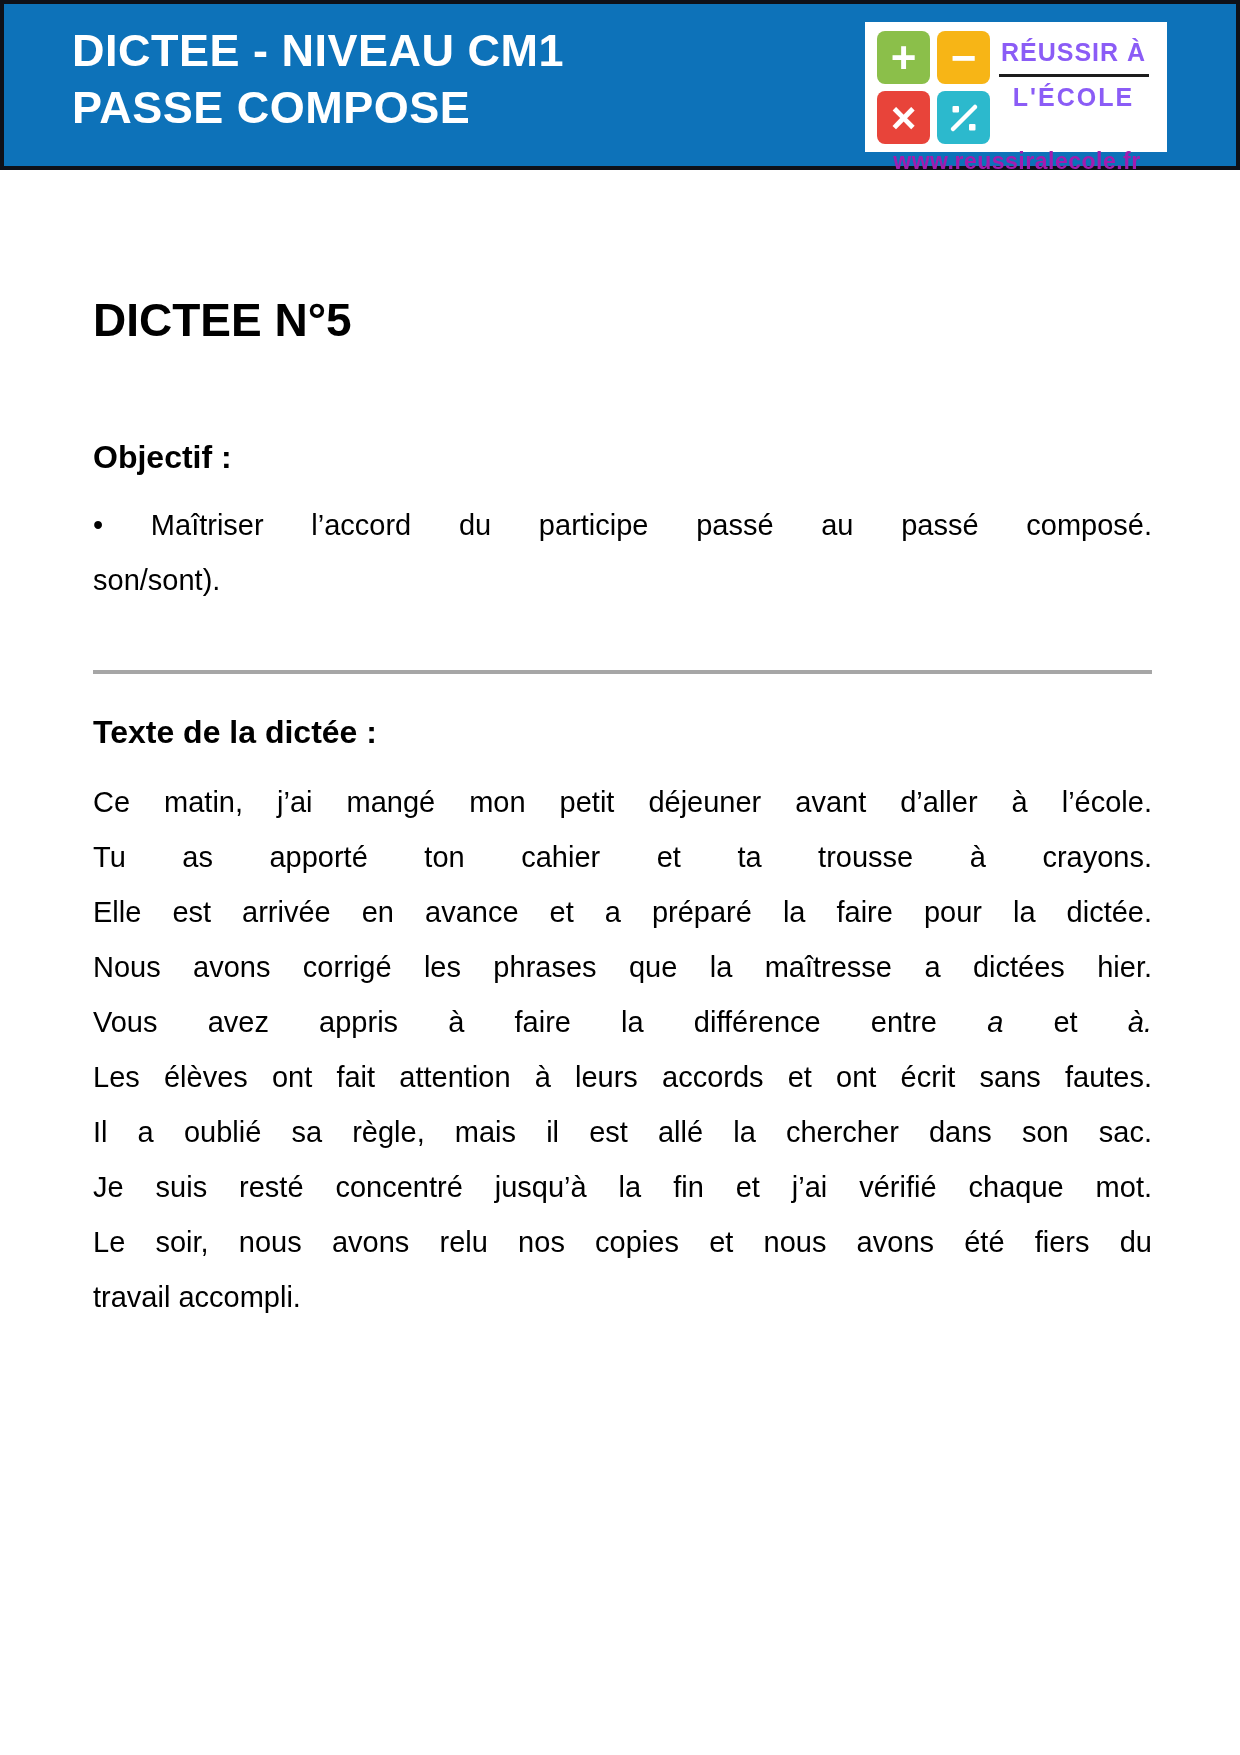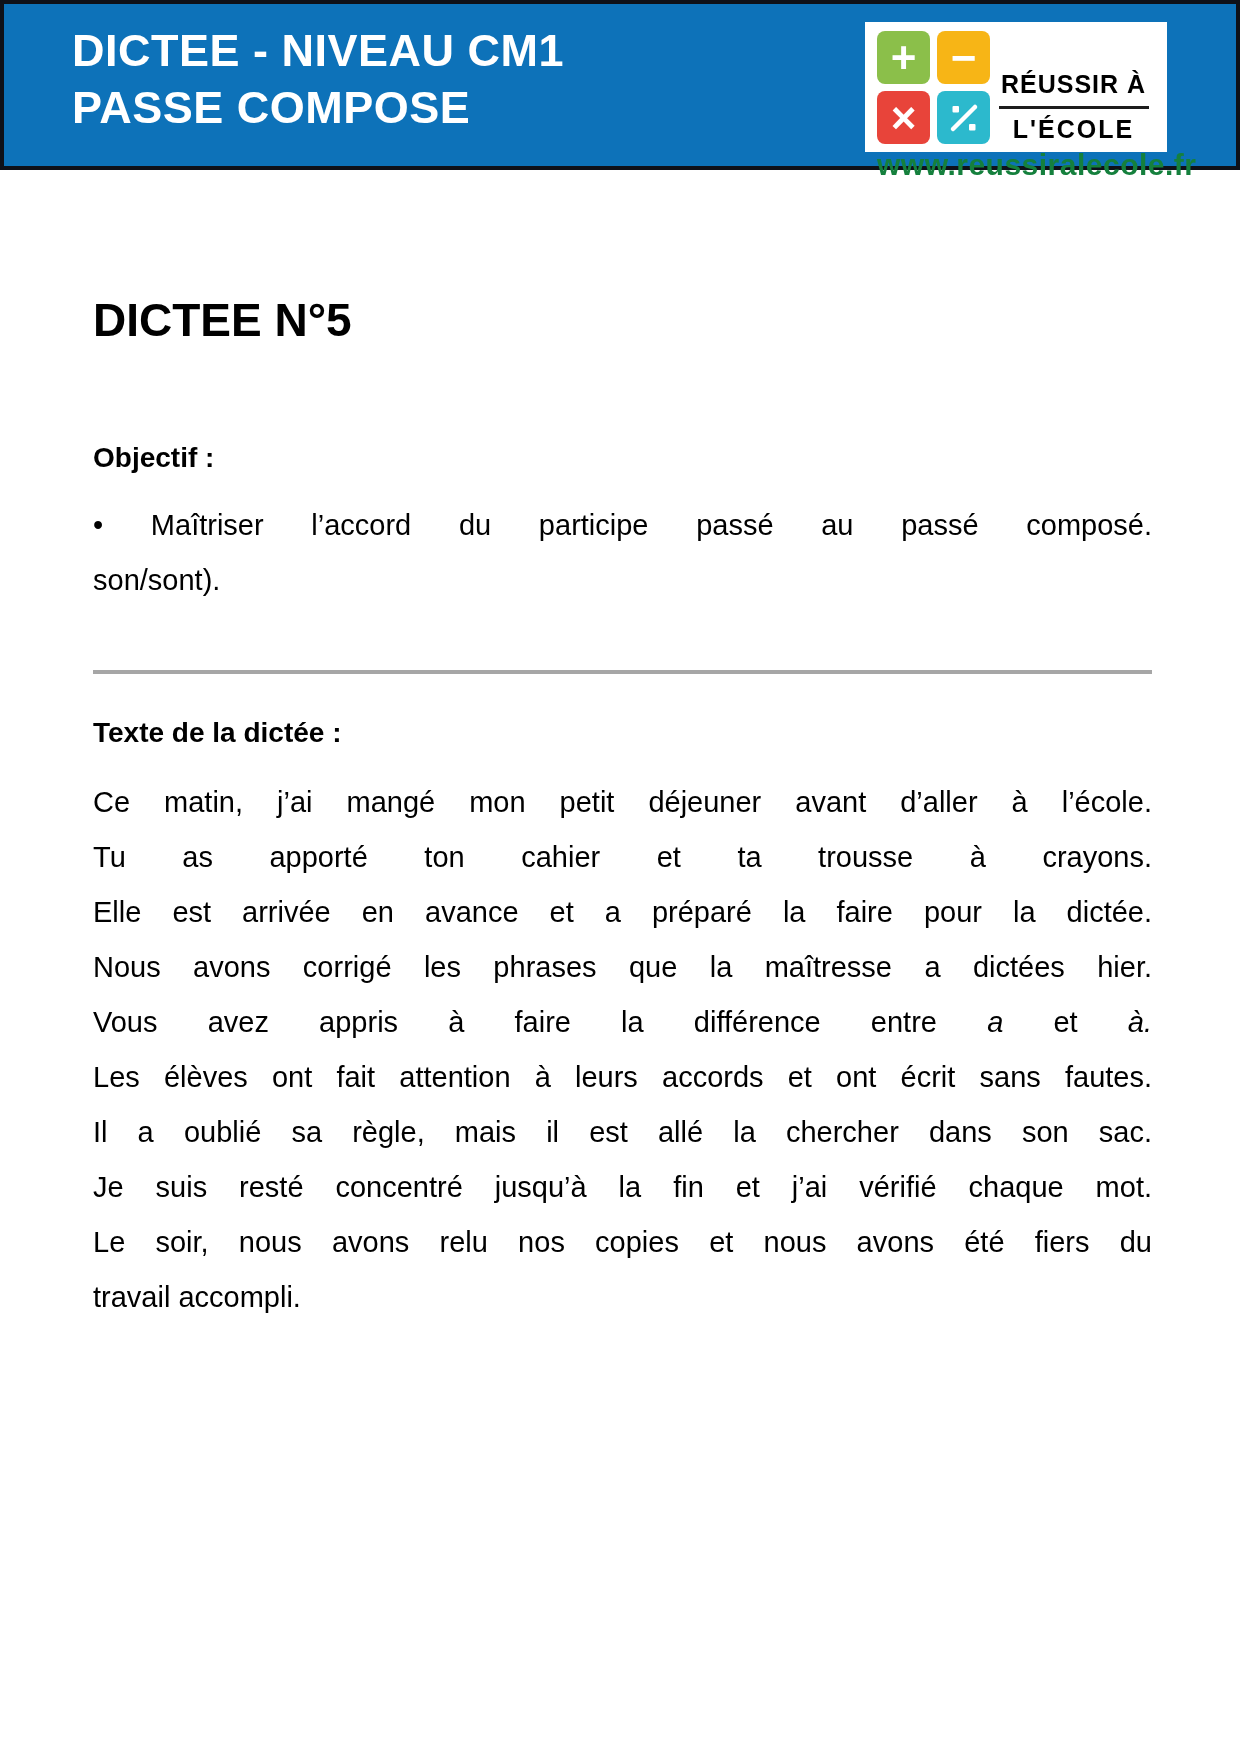--- a/index.html
+++ b/index.html
@@ -37,40 +37,40 @@
   .sq{
     border-radius:8px; display:flex; align-items:center; justify-content:center;
     color:#fff; font-weight:bold; font-size:44px; line-height:1;
   }
   .sq-plus{ background:#8bbf4a; }
   .sq-minus{ background:#f7b516; }
   .sq-mult{ background:#e8443a; }
   .sq-div{ background:#2cb9cd; }
   .logo-text{
     flex:1; text-align:center; padding-top:7px;
-    color:#000000; font-weight:bold;margin-top:32px;
+    color:#8b5cf6; font-weight:bold;
   }
   .logo-line1{ font-size:25px; letter-spacing:1px; }
   .logo-sep{ width:150px; height:3px; background:#1d1d1d; margin:7px auto 6px auto; }
   .logo-line2{ font-size:25px; letter-spacing:2px; }
   .logo-url{
     margin-top:4px; text-align:center;
-    color:#15803d; font-weight:bold; font-size:30px; letter-spacing:0.5px;
+    color:#a21caf; font-weight:bold; font-size:23px; letter-spacing:0.5px;
     cursor:pointer;
   }
 
   
   .content{ margin:0 88px 0 93px; }
 
   .doc-title{
     margin-top:123px;
     color:#000000; font-weight:bold; font-size:46px; line-height:54px;
   }
   .sec-heading{
-    font-weight:bold; font-size:28px; line-height:37px;
+    font-weight:bold; font-size:32px; line-height:37px;
   }
   .obj-heading{ margin-top:92px; }
   .obj-lines{ margin-top:22px; }
 
   .line{ font-size:29px; line-height:55px; }
   .just{ text-align:justify; text-align-last:justify; }
   .ital{ font-style:italic; }
 
   .divider{
     height:4px; background:#a6a6a6; margin-top:62px;

